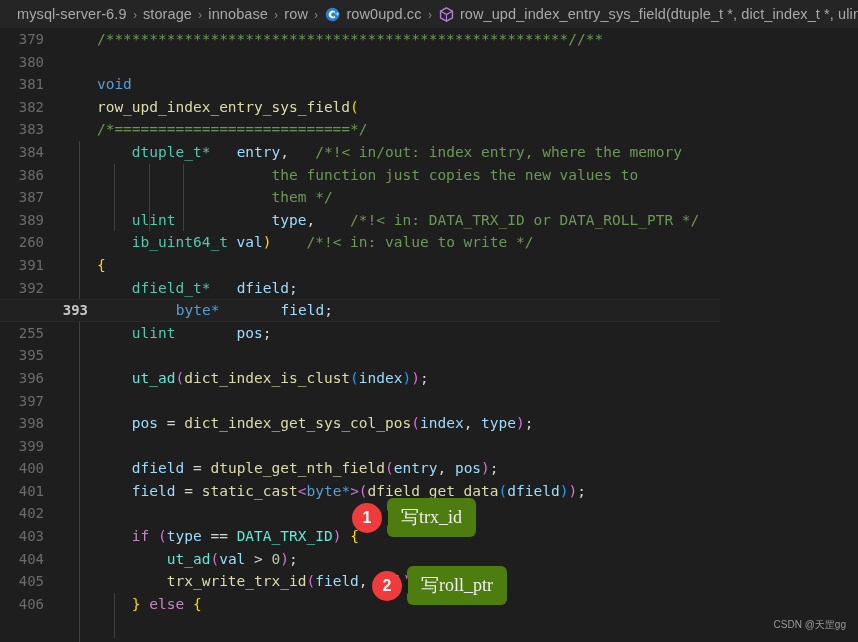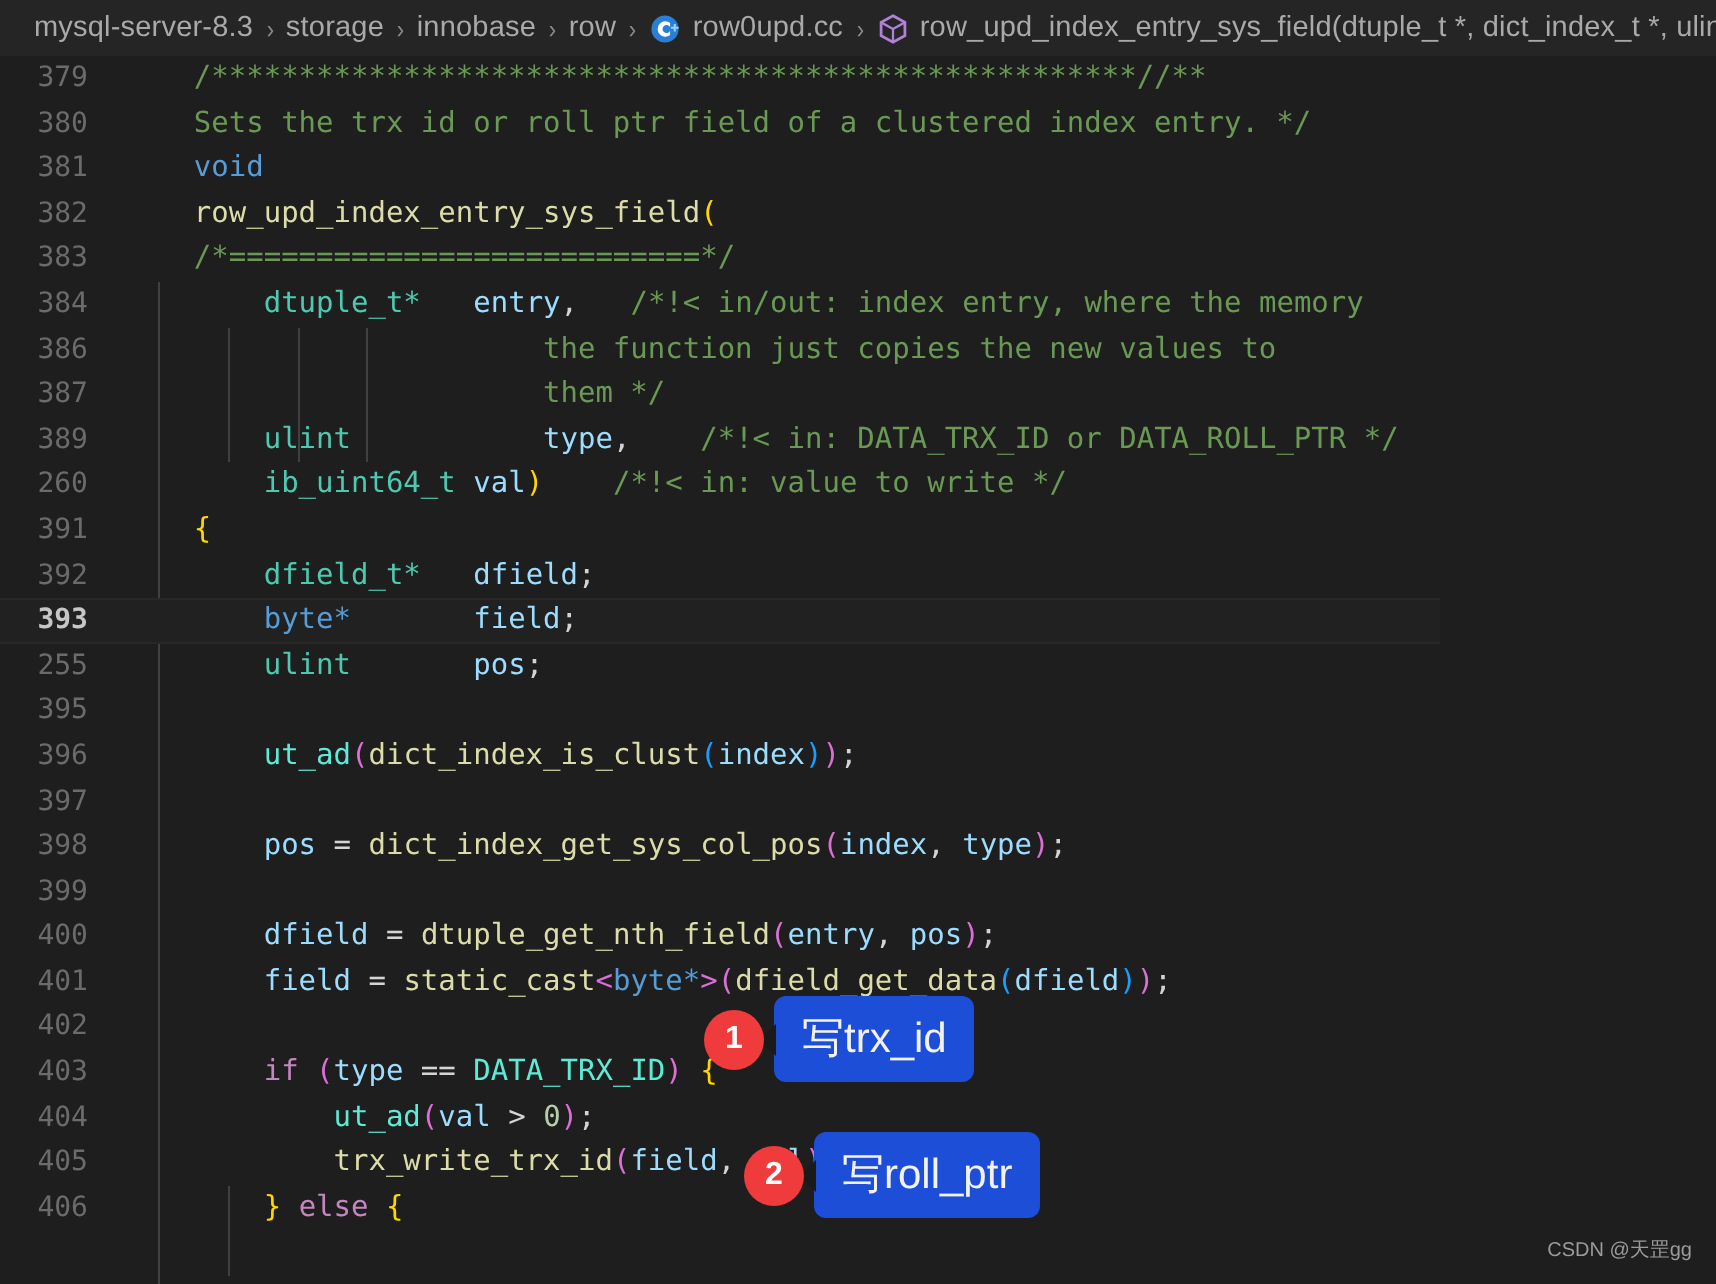--- a/index.html
+++ b/index.html
@@ -86,21 +86,21 @@
     width: 62px;
     min-width: 62px;
     text-align: right;
     padding-right: 18px;
     color: #6b6b6b;
     font-size: 14px;
     user-select: none;
     position: relative;
     z-index: 2;
   }
-  .active-line .ln { color: #c6c6c6; font-weight: bold; }
+  .active-line .ln { color: #c6c6c6; font-weight: bold; margin-left: 44px; }
   .code-text {
     position: relative;
     z-index: 2;
     flex: 1;
   }
 
   
   .cmt  { color: #6a9955; }
   .kw   { color: #569cd6; }
   .kw2  { color: #c586c0; }
@@ -138,24 +138,24 @@
     font-size: 16px;
     font-weight: bold;
     display: flex;
     align-items: center;
     justify-content: center;
     flex: 0 0 auto;
     z-index: 2;
   }
   .callout {
     position: relative;
-    background: #1d4ed8;
+    background: #4d7c0f;
     color: #f2f2f2;
-    font-family: Liberation Sans, sans-serif;
-    font-size: 21px;
+    font-family: Liberation Serif, serif;
+    font-size: 18px;
     border-radius: 6px;
     padding: 7px 14px 8px 14px;
     margin-left: 5px;
     white-space: nowrap;
   }
   .callout::before {
     content: "";
     position: absolute;
     left: -8px;
     top: 50%;
@@ -174,21 +174,21 @@
     font-size: 10px;
     color: #9b9b9b;
     z-index: 60;
   }
 </style>
 </head>
 <body>
 
 <div id="breadcrumb-bar">
     <span class="crumb-item">
-      <span class="crumb">mysql-server-8.3</span>
+      <span class="crumb">mysql-server-6.9</span>
     </span>
     <span class="crumb-sep">›</span>
     <span class="crumb-item">
       <span class="crumb">storage</span>
     </span>
     <span class="crumb-sep">›</span>
     <span class="crumb-item">
       <span class="crumb">innobase</span>
     </span>
     <span class="crumb-sep">›</span>
@@ -223,21 +223,21 @@
   <div id="indent-guides">
       <div class="guide" style="left: 79px; top: 113px; height: 158.2px;"></div>
       <div class="guide" style="left: 113.8px; top: 135.6px; height: 67.8px;"></div>
       <div class="guide" style="left: 148.6px; top: 135.6px; height: 67.8px;"></div>
       <div class="guide" style="left: 183.4px; top: 135.6px; height: 67.8px;"></div>
       <div class="guide" style="left: 79px; top: 293.8px; height: 406.8px;"></div>
       <div class="guide" style="left: 113.8px; top: 565px; height: 45.2px;"></div>
     </div>
   <div id="code-lines">
       <div class="code-line"><div class="ln">379</div><div class="code-text"><span class="pln">    </span><span class="cmt">/*****************************************************//**</span></div></div>
-      <div class="code-line"><div class="ln">380</div><div class="code-text"><span class="pln">    </span><span class="cmt">Sets the trx id or roll ptr field of a clustered index entry. */</span></div></div>
+      <div class="code-line"><div class="ln">380</div><div class="code-text"><span class="pln">    </span></div></div>
       <div class="code-line"><div class="ln">381</div><div class="code-text"><span class="pln">    </span><span class="kw">void</span></div></div>
       <div class="code-line"><div class="ln">382</div><div class="code-text"><span class="pln">    </span><span class="fn">row_upd_index_entry_sys_field</span><span class="br1">(</span></div></div>
       <div class="code-line"><div class="ln">383</div><div class="code-text"><span class="pln">    </span><span class="cmt">/*===========================*/</span></div></div>
       <div class="code-line"><div class="ln">384</div><div class="code-text"><span class="pln">        </span><span class="typ">dtuple_t*</span><span class="pln">   </span><span class="var">entry</span><span class="pln">,</span><span class="pln">   </span><span class="cmt">/*!&lt; in/out: index entry, where the memory</span></div></div>
       <div class="code-line"><div class="ln">386</div><div class="code-text"><span class="pln">                        </span><span class="cmt">the function just copies the new values to</span></div></div>
       <div class="code-line"><div class="ln">387</div><div class="code-text"><span class="pln">                        </span><span class="cmt">them */</span></div></div>
       <div class="code-line"><div class="ln">389</div><div class="code-text"><span class="pln">        </span><span class="typ">ulint</span><span class="pln">           </span><span class="var">type</span><span class="pln">,</span><span class="pln">    </span><span class="cmt">/*!&lt; in: DATA_TRX_ID or DATA_ROLL_PTR */</span></div></div>
       <div class="code-line"><div class="ln">260</div><div class="code-text"><span class="pln">        </span><span class="typ">ib_uint64_t</span><span class="pln"> </span><span class="var">val</span><span class="br1">)</span><span class="pln">    </span><span class="cmt">/*!&lt; in: value to write */</span></div></div>
       <div class="code-line"><div class="ln">391</div><div class="code-text"><span class="pln">    </span><span class="br1">{</span></div></div>
       <div class="code-line"><div class="ln">392</div><div class="code-text"><span class="pln">        </span><span class="typ">dfield_t*</span><span class="pln">   </span><span class="var">dfield</span><span class="pln">;</span></div></div>

